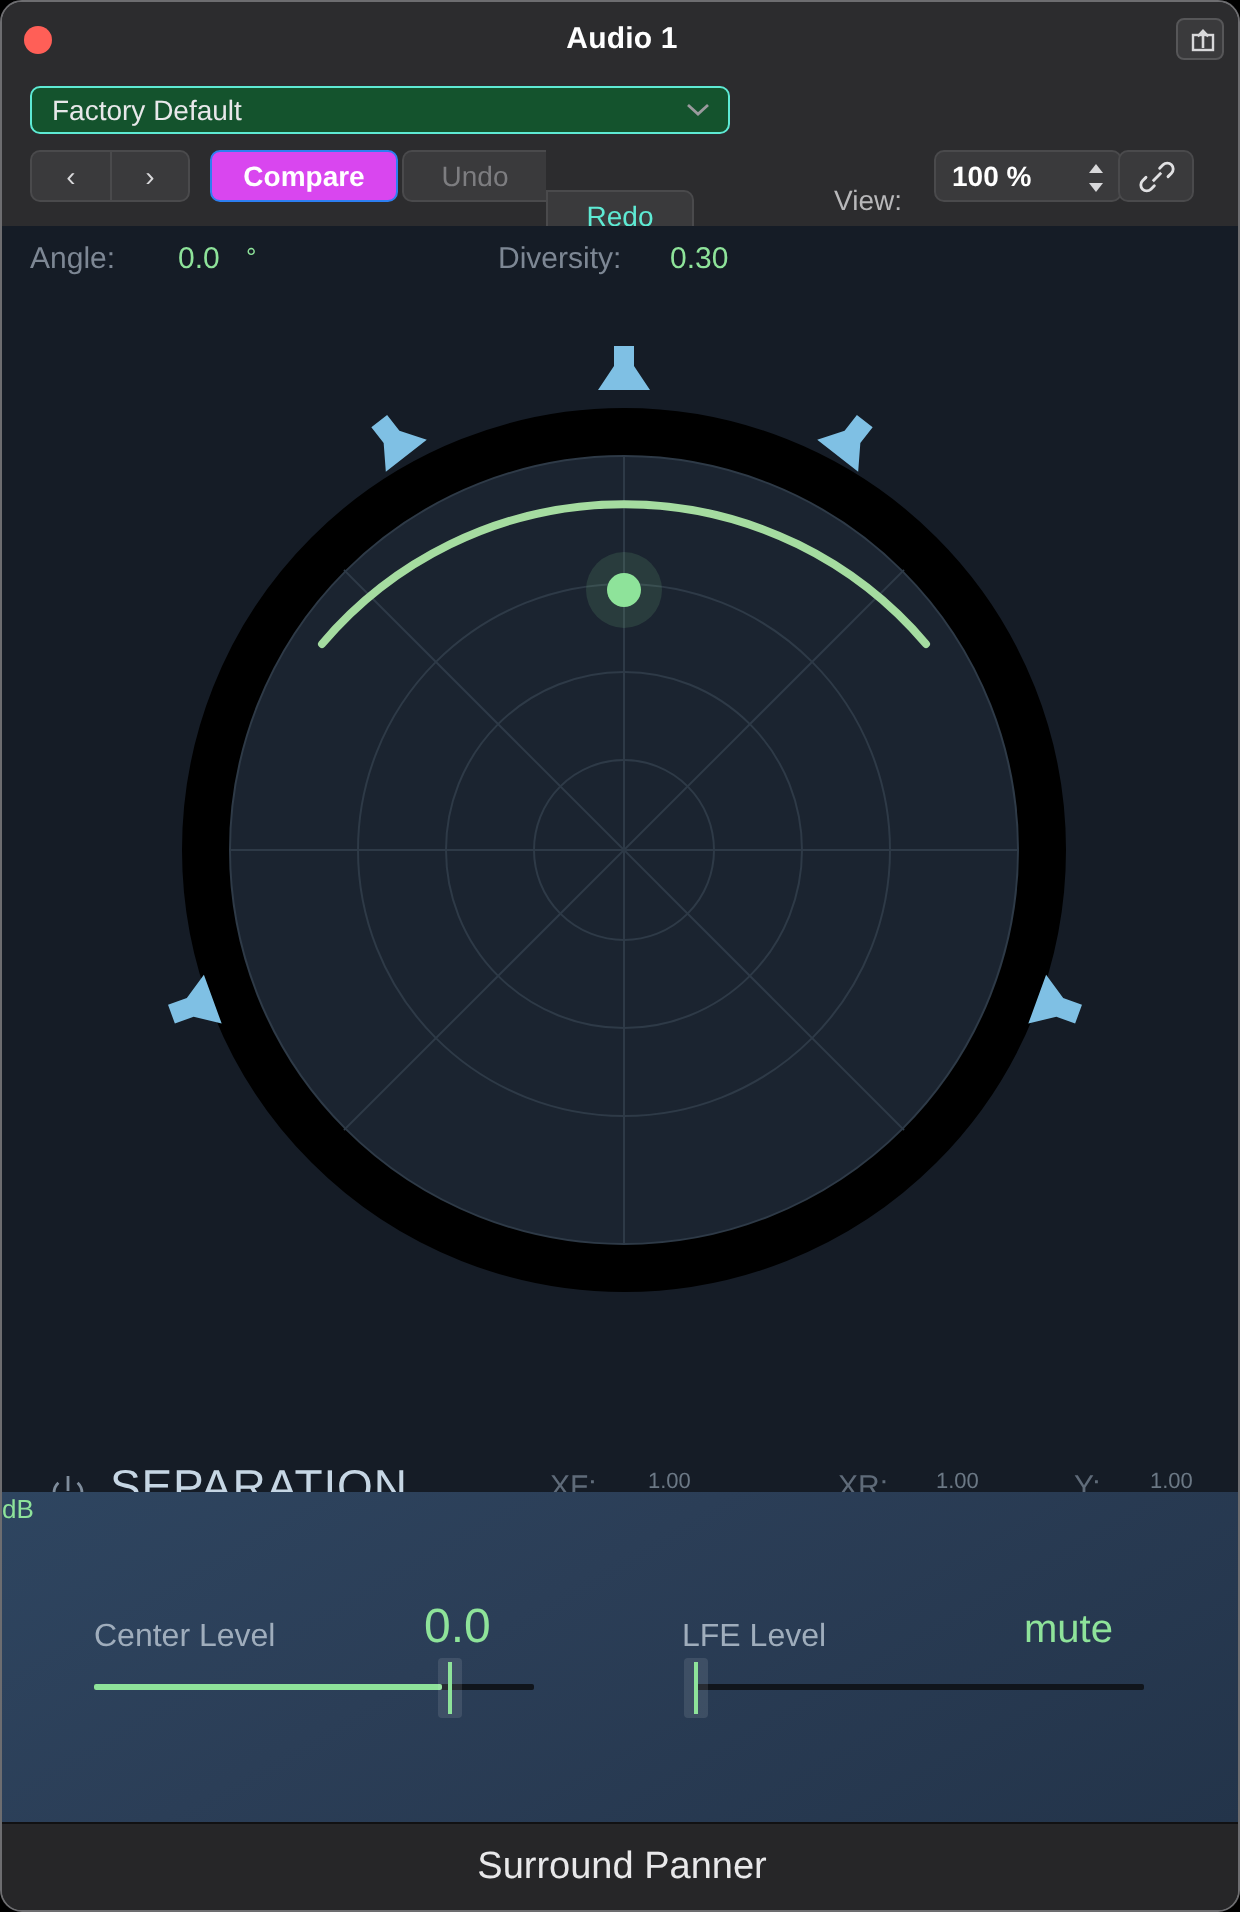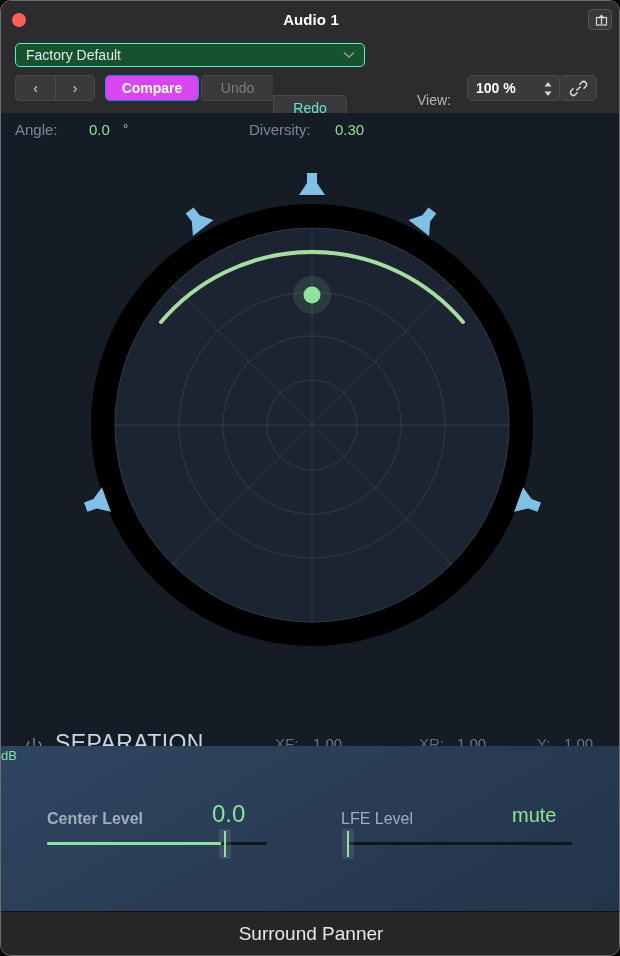--- a/index.html
+++ b/index.html
@@ -212,22 +212,23 @@
   .sep-item-label {
     position: absolute;
     top: 13px;
     font-size: 15px;
     color: #5f6b79;
     text-align: right;
   }
   .sep-item-value {
     position: absolute;
     top: 13px;
-    font-size: 15px;
+    font-size: 11px;
     color: #6b7885;
+    margin-left: 11px;
   }
   #xf-label { left: 274px; }  #xf-value { left: 312px; }
   #xr-label { left: 418px; }  #xr-value { left: 456px; }
   #y-label  { left: 536px; }  #y-value  { left: 563px; }
 
   
   #levels {
     position: absolute;
     left: 0; top: 745px;
     width: 620px;
@@ -236,21 +237,21 @@
   }
   .lv-name {
     position: absolute;
     font-size: 16px;
     color: #9fadbc;
   }
   .lv-value {
     position: absolute;
     color: #8ee39a;
   }
-  #center-name { left: 46px; top: 64px; font-weight: bold; }
+  #center-name { left: 46px; top: 64px; }
   #center-value { left: 211px; top: 54px; font-size: 24px; }
   #center-unit  { left: 257px; top: 63px; font-size: 13px; color:#8ee39a; }
   #lfe-name { left: 340px; top: 64px; }
   #lfe-value { left: 511px; top: 58px; font-size: 20px; }
 
   .track {
     position: absolute;
     height: 3px;
     background: #10151c;
     border-radius: 1px;

